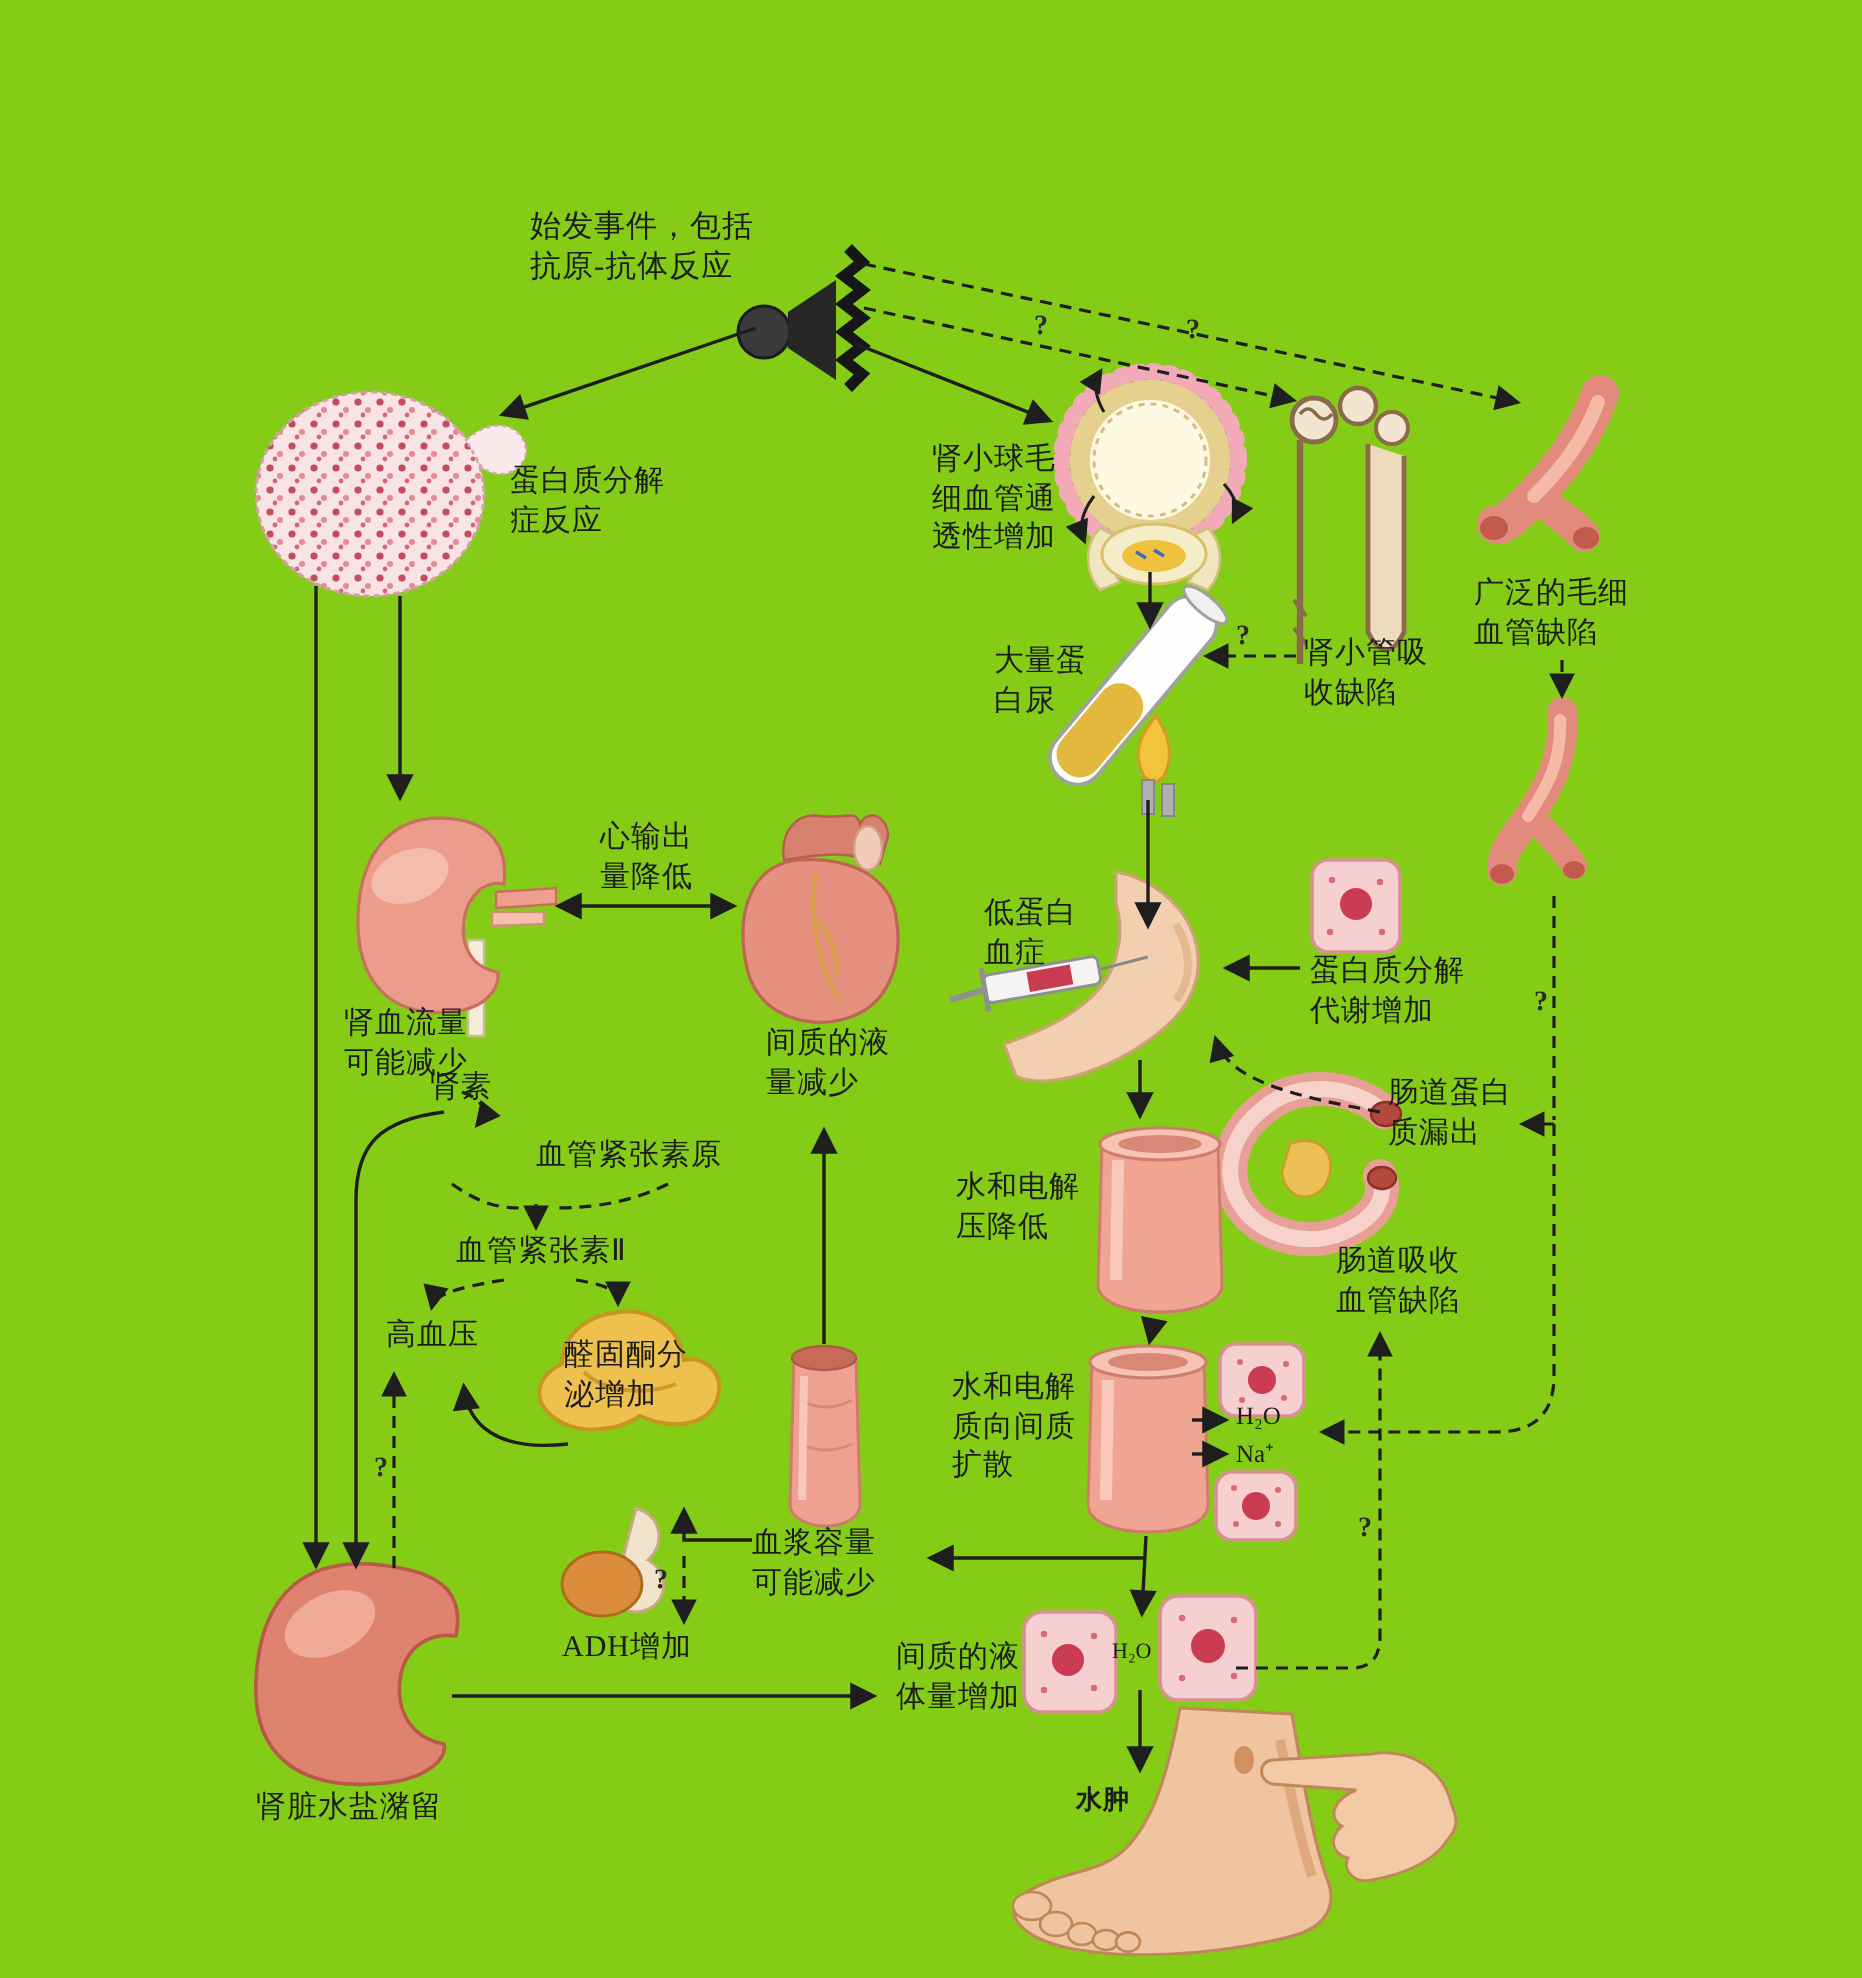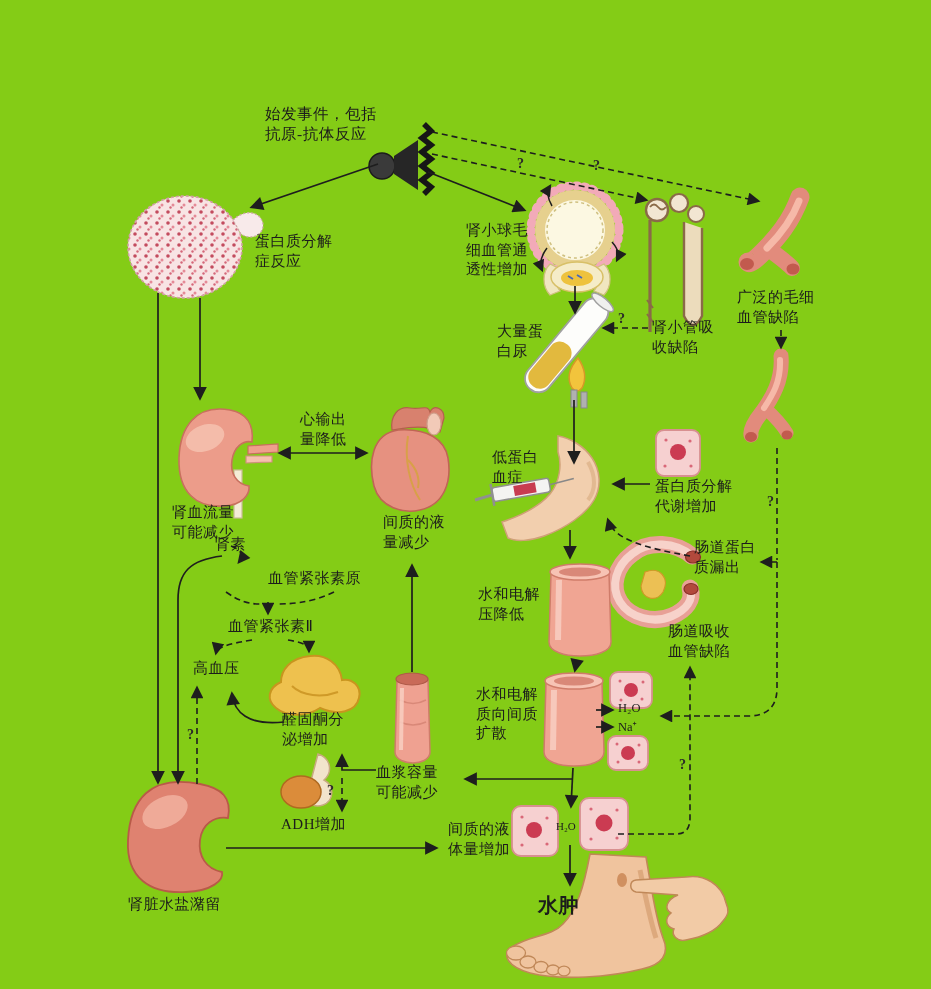--- a/index.html
+++ b/index.html
@@ -1,21 +1,21 @@
 <!DOCTYPE html>
 <html><head>
 <meta charset="utf-8">
 <style>
   html,body{margin:0;padding:0;background:#ffffff;}
   #canvas{position:relative;width:931px;height:989px;background:#84cc16;overflow:hidden;
           font-family:Liberation Serif, serif;}
   #art{position:absolute;left:0;top:0;}
   .lbl{position:absolute;font-size:15px;line-height:1.3;color:#1c1c1c;
        white-space:pre-line;letter-spacing:.5px;}
-  .bold{font-weight:bold;font-size:20px;}
+  .bold{font-weight:bold;font-size:13px;}
   .q{position:absolute;font-size:14px;color:#2a2a2a;font-weight:bold;}
   .chem{position:absolute;font-size:12.5px;color:#1c1c1c;}
   .chem.small{font-size:11px;}
 </style>
 </head>
 <body>
 
 <div id="canvas">
 
 <svg id="art" width="931" height="989" viewBox="0 0 931 989">
@@ -292,21 +292,21 @@
   <div class="lbl" style="left:172px;top:503px">肾血流量
 可能减少</div>
   <div class="lbl" style="left:383px;top:513px">间质的液
 量减少</div>
   <div class="lbl" style="left:478px;top:585px">水和电解
 压降低</div>
   <div class="lbl" style="left:215px;top:535px">肾素</div>
   <div class="lbl" style="left:268px;top:569px">血管紧张素原</div>
   <div class="lbl" style="left:228px;top:617px">血管紧张素Ⅱ</div>
   <div class="lbl" style="left:193px;top:659px">高血压</div>
-  <div class="lbl" style="left:282px;top:710px">醛固酮分
+  <div class="lbl" style="left:282px;top:669px">醛固酮分
 泌增加</div>
   <div class="lbl" style="left:476px;top:685px">水和电解
 质向间质
 扩散</div>
   <div class="lbl" style="left:376px;top:763px">血浆容量
 可能减少</div>
   <div class="lbl" style="left:281px;top:815px">ADH增加</div>
   <div class="lbl" style="left:448px;top:820px">间质的液
 体量增加</div>
   <div class="lbl bold" style="left:538px;top:892px">水肿</div>

